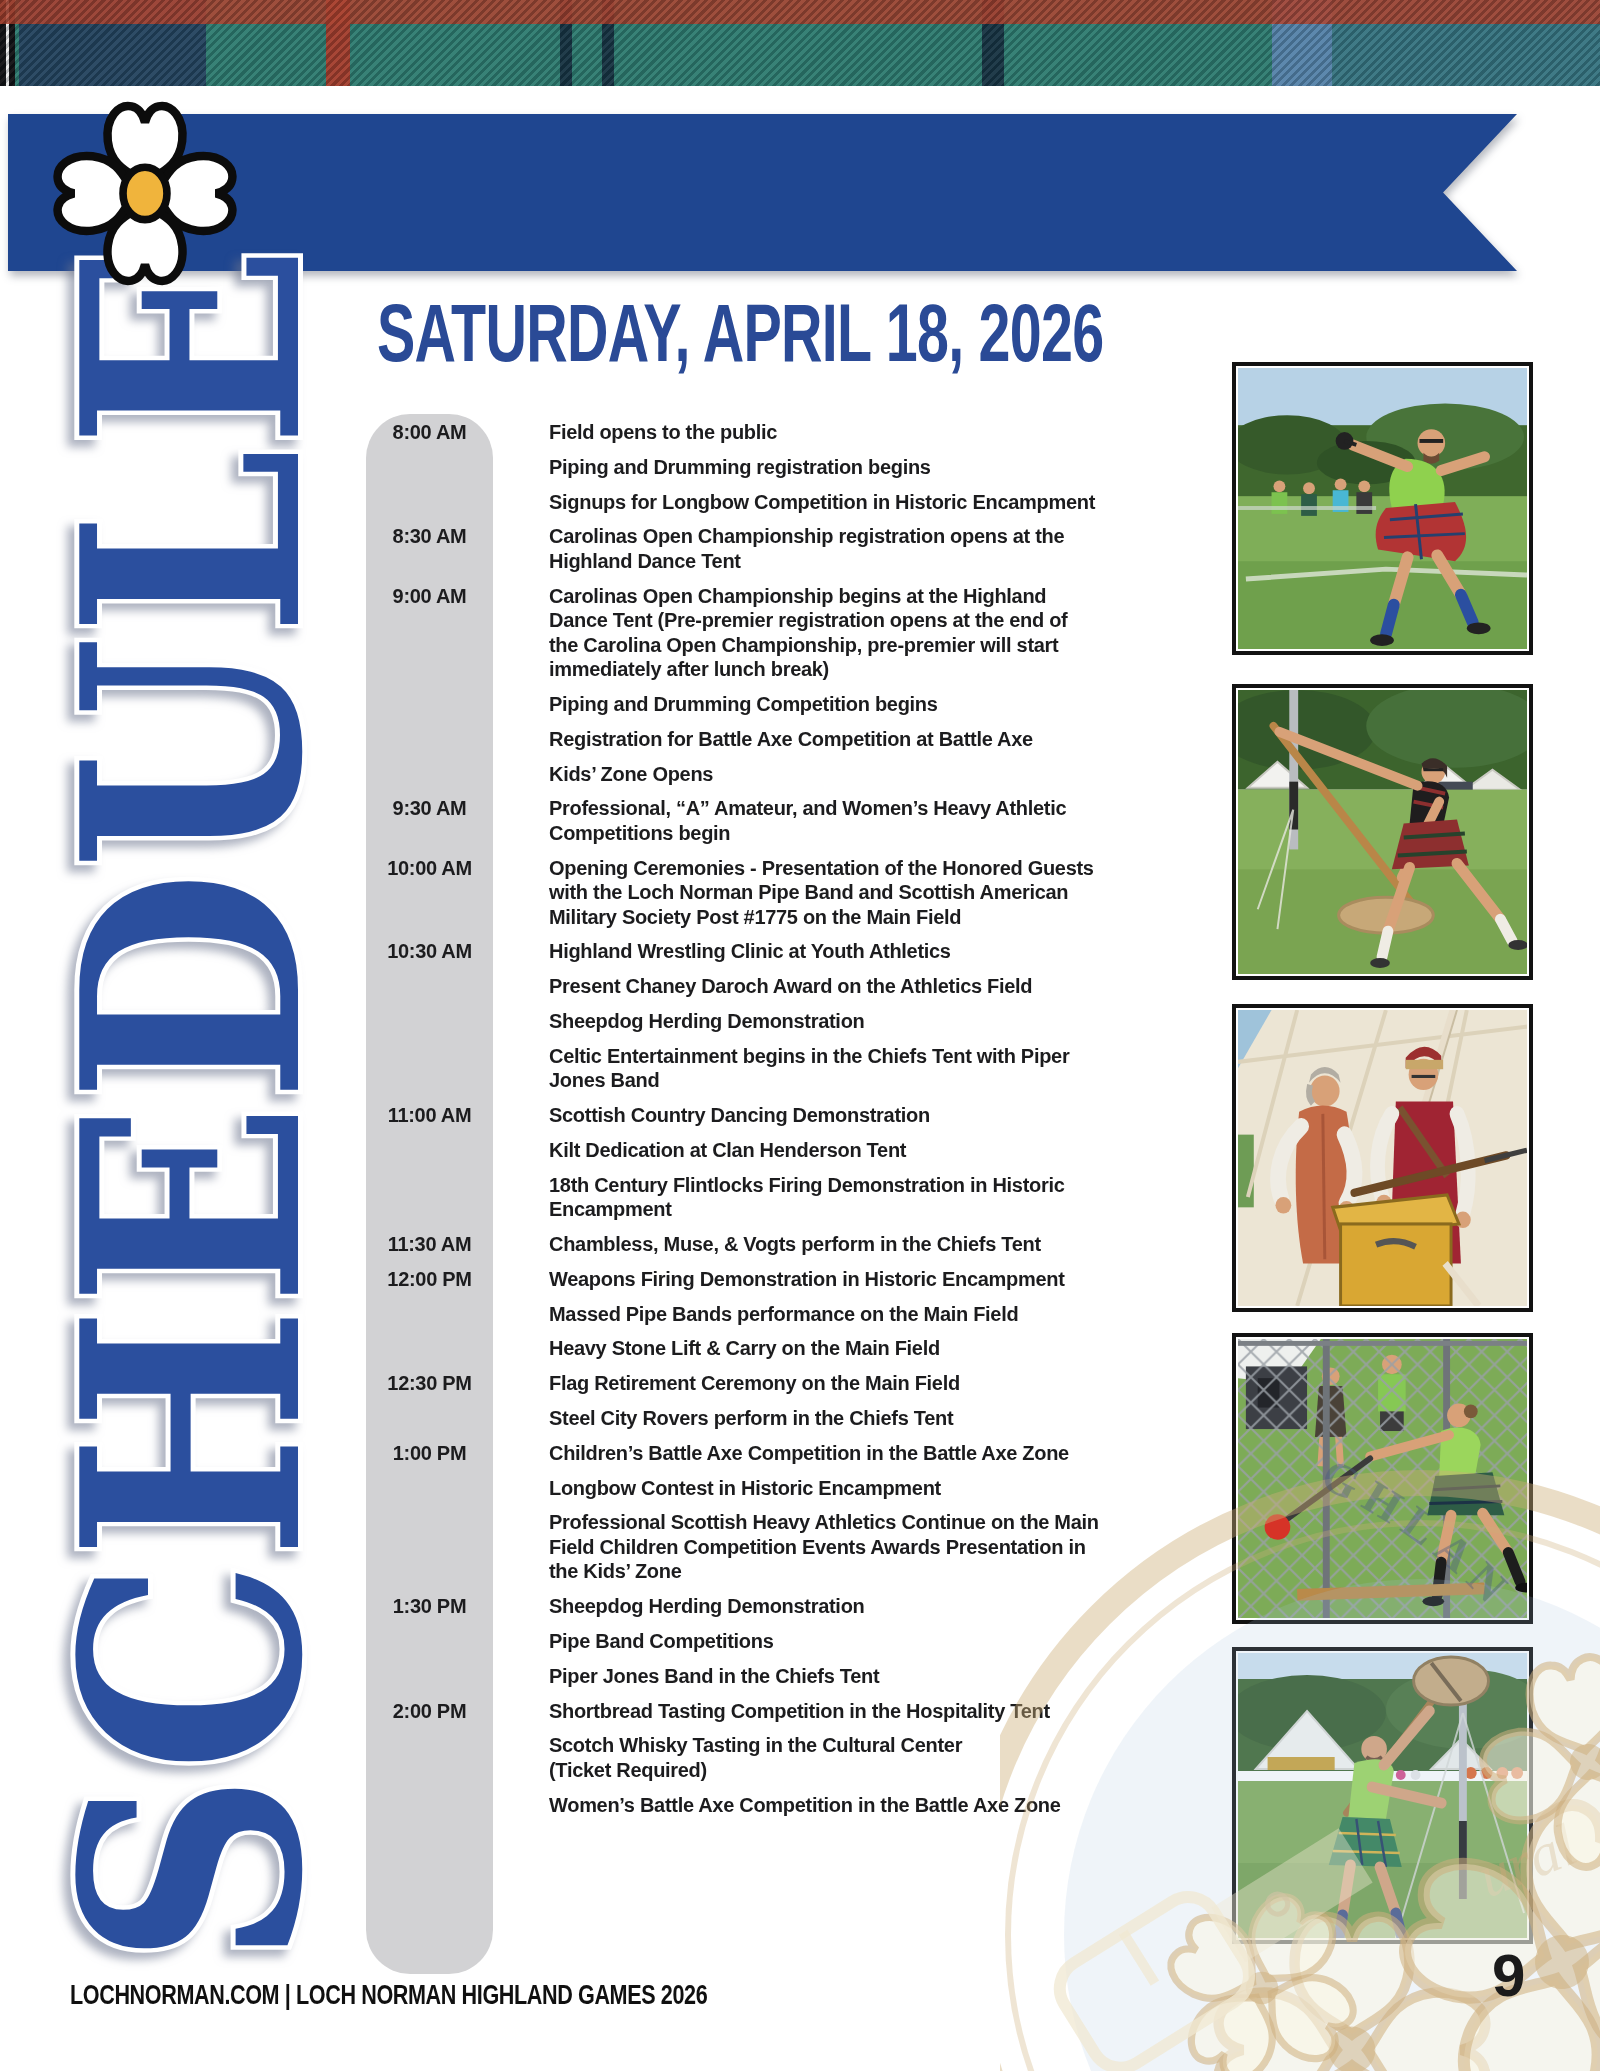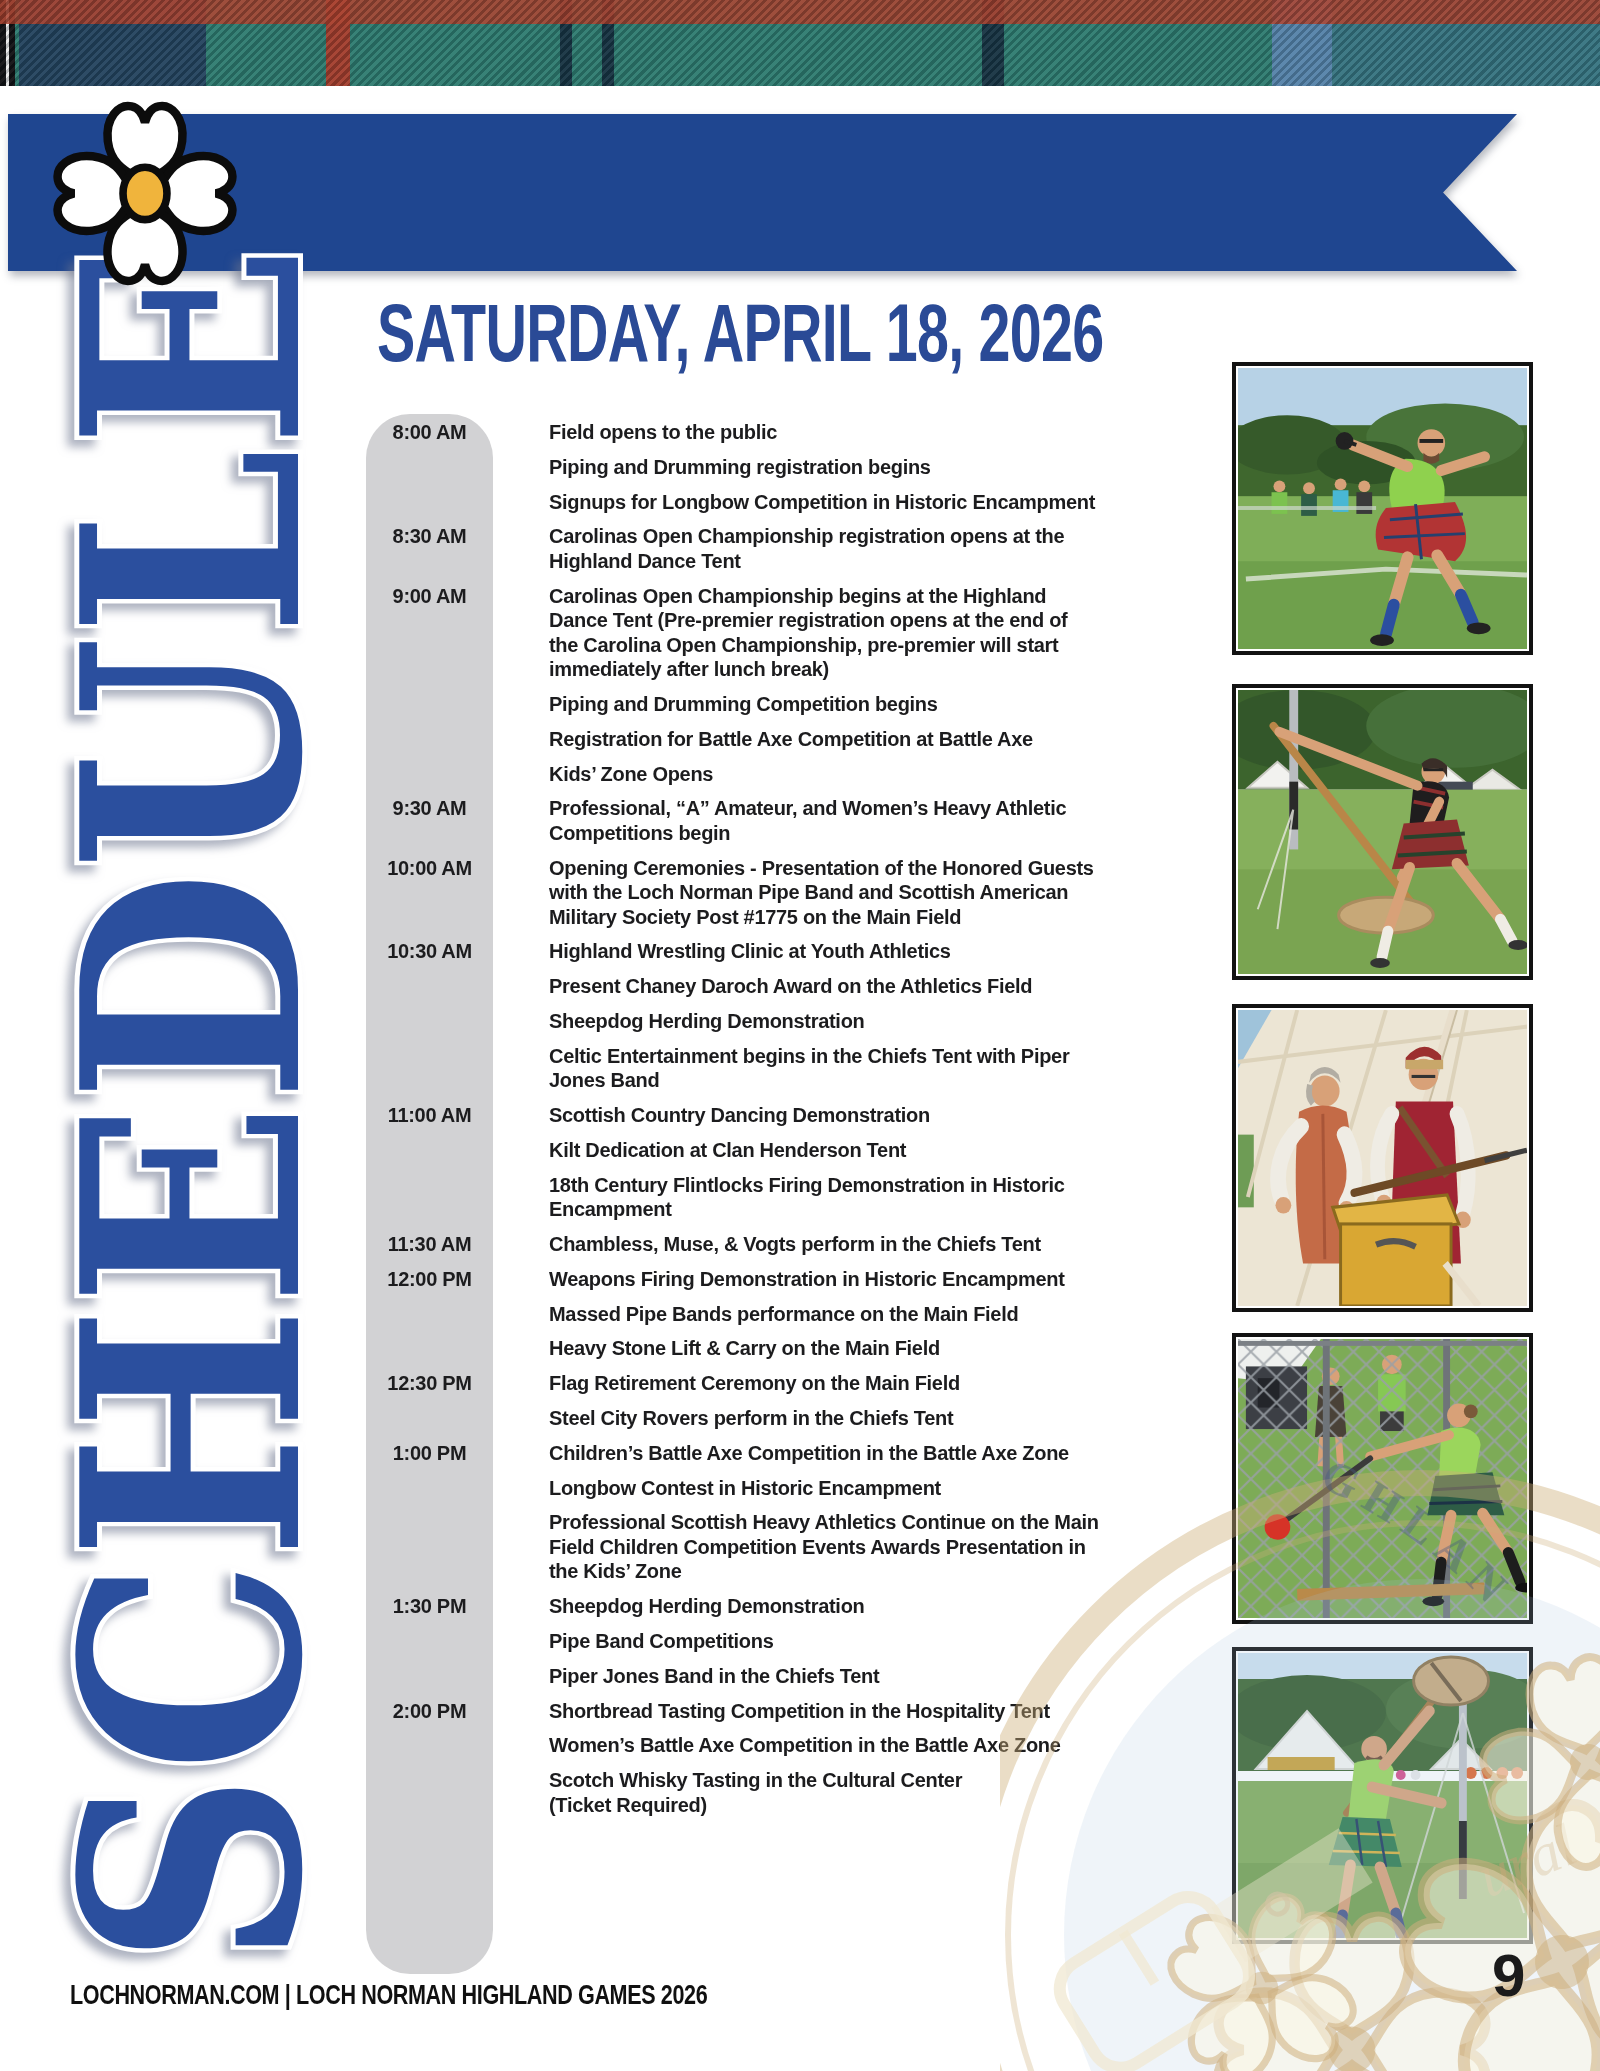--- a/index.html
+++ b/index.html
@@ -276,27 +276,27 @@
     </div>
 
     <div class="row">
       <div class="time">2:00 PM</div>
       <div class="event">Shortbread Tasting Competition in the Hospitality Tent</div>
     </div>
 
 
     <div class="row">
       <div class="time"></div>
-      <div class="event">Women’s Battle Axe Competition in the Battle Axe Zone</div>
-    </div>
-
-    <div class="row">
-      <div class="time"></div>
       <div class="event">Scotch Whisky Tasting in the Cultural Center
 (Ticket Required)</div>
+    </div>
+
+    <div class="row">
+      <div class="time"></div>
+      <div class="event">Women’s Battle Axe Competition in the Battle Axe Zone</div>
     </div>
   </div>
 
   <div class="photo p1">
     <svg viewBox="0 0 293 285" preserveAspectRatio="none">
       <rect x="0" y="0" width="293" height="130" fill="#b7d2e6"></rect>
       <rect x="0" y="58" width="293" height="78" fill="#3f672e"></rect>
       <ellipse cx="50" cy="78" rx="60" ry="30" fill="#365a2a"></ellipse>
       <ellipse cx="210" cy="70" rx="80" ry="34" fill="#49743a"></ellipse>
       <ellipse cx="130" cy="96" rx="50" ry="22" fill="#2f5226"></ellipse>

